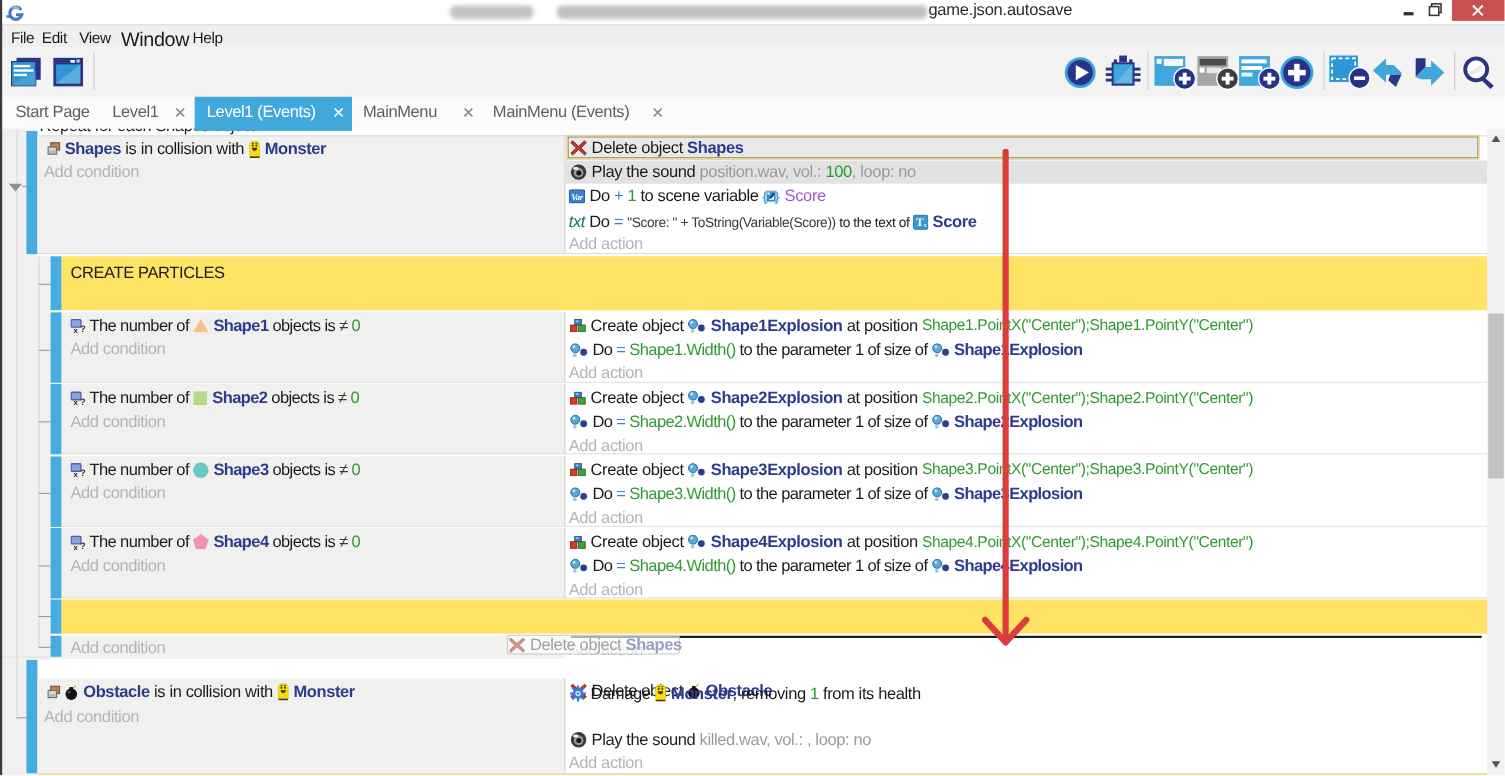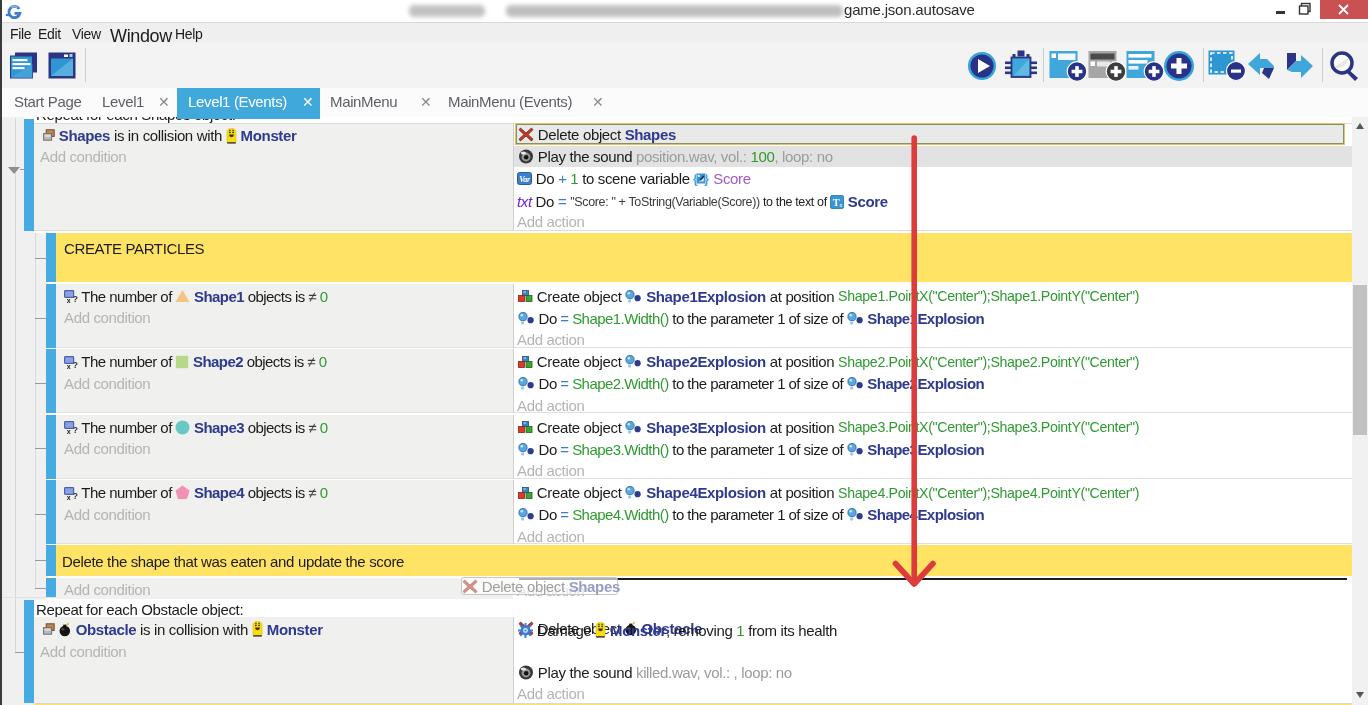--- a/index.html
+++ b/index.html
@@ -75,21 +75,21 @@
         <rect x="0.5" y="0.5" width="14" height="12" rx="2" fill="#3b7fd0" stroke="#2a5d9e" stroke-width="1"></rect>
         <text x="7.5" y="9.5" font-size="8" font-style="italic" font-weight="bold" fill="#fff" text-anchor="middle" font-family="Liberation Serif,serif">Var</text>
       </svg><span class="blk"> Do </span><span class="blu">+ </span><span class="grn">1</span><span class="blk"> to scene variable </span><svg width="16" height="15" viewBox="0 0 16 15" style="">
         <text x="0" y="11.5" font-size="12" font-weight="bold" fill="#3fa7dc" font-family="Liberation Sans,sans-serif">{</text>
         <text x="11.2" y="11.5" font-size="12" font-weight="bold" fill="#3fa7dc" font-family="Liberation Sans,sans-serif">}</text>
         <rect x="3.6" y="2.6" width="8.8" height="9.8" fill="#2196d3" stroke="#b8bdd8" stroke-width="1"></rect>
         <circle cx="5.8" cy="5" r="1.2" fill="#dff0fa"></circle>
         <path d="M10.8 5.2 L6 10.6 L10.6 10.6 Z" fill="#f4fafd"></path>
         <path d="M10.9 5.1 L7.2 9.2" stroke="#1b2a6b" stroke-width="1.6"></path>
       </svg><span> </span><span class="pur">Score</span></div>
-<div class="row" style="left:517px;top:190.5px;"><span style="font-style:italic;color:#6d28d9;">txt</span><span class="blk"> Do </span><span class="blu">= </span><span class="drk" style="font-size:12.5px;">"Score: " + ToString(Variable(Score))</span><span class="blk" style="font-size:12.5px;"> to the text of </span><svg width="14" height="14" viewBox="0 0 14 14" style="">
+<div class="row" style="left:517px;top:190.5px;"><span style="font-style:italic;color:#0f766e;">txt</span><span class="blk"> Do </span><span class="blu">= </span><span class="drk" style="font-size:12.5px;">"Score: " + ToString(Variable(Score))</span><span class="blk" style="font-size:12.5px;"> to the text of </span><svg width="14" height="14" viewBox="0 0 14 14" style="">
         <rect x="0.5" y="0.5" width="13" height="13" rx="1.5" fill="#3798d4" stroke="#2674a8" stroke-width="0.8"></rect>
         <text x="6" y="10.5" font-size="10.5" font-weight="bold" fill="#fff" text-anchor="middle" font-family="Liberation Serif,serif">T</text>
         <text x="10.8" y="11.5" font-size="6" fill="#fff" text-anchor="middle" font-family="Liberation Serif,serif">x</text>
       </svg><span> </span><span class="obj">Score</span></div>
 <div class="row addtxt" style="left:517px;top:210.5px;">Add action</div>
 <div class="abs" style="left:34px;top:229.8px;width:1318px;height:1px;background:#dcdcdc;"></div>
 <div class="abs" style="left:34px;top:230.8px;width:1318px;height:1.8px;background:#fff;"></div>
 <div class="abs" style="left:46px;top:282px;width:1306px;height:1.5px;background:#fff;"></div>
 <div class="abs" style="left:46px;top:347.5px;width:1306px;height:1.5px;background:#fff;"></div>
 <div class="abs" style="left:46px;top:413px;width:1306px;height:1.5px;background:#fff;"></div>
@@ -237,31 +237,29 @@
         <circle cx="4.6" cy="11" r="1.7" fill="#9fc8e8"></circle>
       </svg><span class="blk"> Do </span><span class="blu">= </span><span class="grn">Shape4.Width()</span><span class="blk"> to the parameter 1 of size of </span><svg width="17" height="13" viewBox="0 0 17 13" style="">
         <circle cx="5" cy="4.6" r="4.1" fill="#5aa7dd" stroke="#2a6ca8" stroke-width="0.9"></circle>
         <circle cx="3.8" cy="3.2" r="1.3" fill="#cfe6f5"></circle>
         <circle cx="12.6" cy="8.2" r="3.1" fill="#2c3c8e"></circle>
         <circle cx="4.6" cy="11" r="1.7" fill="#9fc8e8"></circle>
       </svg><span> </span><span class="obj">Shape4Explosion</span></div>
 <div class="row addtxt" style="left:517px;top:525px;">Add action</div>
 <div class="bar" style="left:46px;top:545px;height:31px;"></div>
 <div class="comment" style="left:56px;top:545px;width:1296px;height:31px;"></div>
-<div class="row blk" style="left:62px;top:550.5px;">Delete the shape that was eaten and update the score</div>
 <div class="bar" style="left:46px;top:577.5px;height:19px;"></div>
 <div class="condcol" style="left:56px;top:577.5px;width:457px;height:21.5px;"></div>
 <div class="actcol" style="left:513px;top:577.5px;width:839px;height:21.5px;"></div>
 <div class="row addtxt" style="left:64px;top:578.5px;">Add condition</div>
 <div class="row addtxt" style="left:517px;top:579.5px;">Add action</div>
 <div class="abs" style="left:519px;top:577.5px;width:828px;height:2px;background:#1c1c1c;"></div>
 <div class="abs" style="left:461px;top:577px;width:155px;height:16px;background:rgba(255,255,255,0.65);border:1px solid #c6c6c6;border-radius:3px;display:flex;align-items:center;white-space:pre;"><span style="opacity:.55;display:inline-flex;"><svg width="16" height="15" viewBox="0 0 16 15" style="">
           <path d="M2.5 1 L8 6 L13.5 1 L15 2.8 L10 7.5 L15 12.2 L13.5 14 L8 9 L2.5 14 L1 12.2 L6 7.5 L1 2.8 Z" fill="#c0392b" stroke="#7e2318" stroke-width="0.8"></path>
         </svg></span><span style="color:#a0a0a0;"> Delete object </span><span style="color:#979dc4;font-weight:bold;">Shapes</span></div>
-<div class="row blk" style="left:36px;top:598.5px;">Repeat for each Obstacle object:</div>
 <div class="bar" style="left:24px;top:599.5px;height:103px;"></div>
 <div class="condcol" style="left:34px;top:617px;width:479px;height:85.5px;"></div>
 <div class="actcol" style="left:513px;top:617px;width:839px;height:85.5px;"></div>
 <div class="abs" style="left:512.5px;top:617px;width:1px;height:85.5px;background:#cfcfcf;"></div>
 <div class="row" style="left:43px;top:618px;"><svg width="12" height="13" viewBox="0 0 12 13" style="">
         <rect x="3.2" y="0.8" width="8" height="6.6" fill="#c08552" stroke="#7a4a26" stroke-width="1"></rect>
         <rect x="0.6" y="4.6" width="8" height="6.6" fill="#b9b9b9" stroke="#6e6e6e" stroke-width="1"></rect>
         <rect x="1.6" y="5.6" width="6" height="2.4" fill="#d9d9d9"></rect>
       </svg><span> </span><svg width="13" height="15" viewBox="0 0 13 15" style="">
         <circle cx="5.8" cy="9" r="5.3" fill="#141414"></circle>

